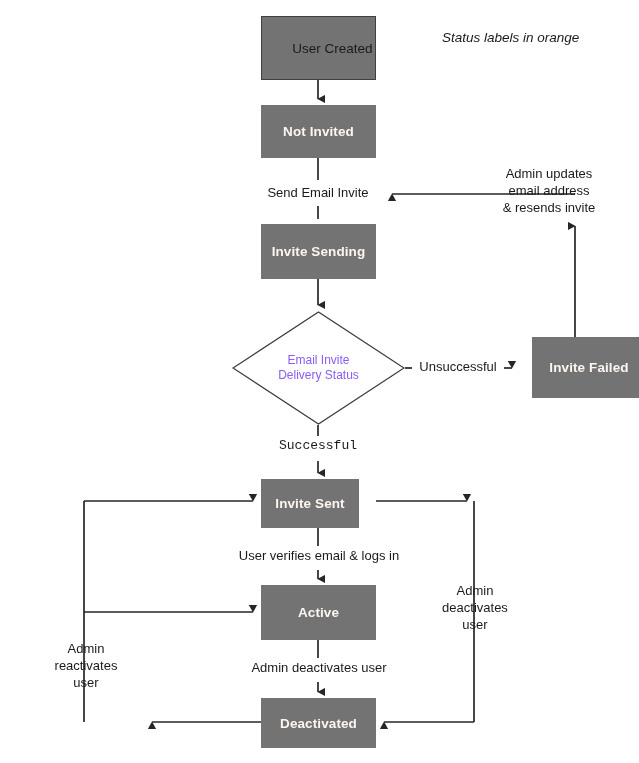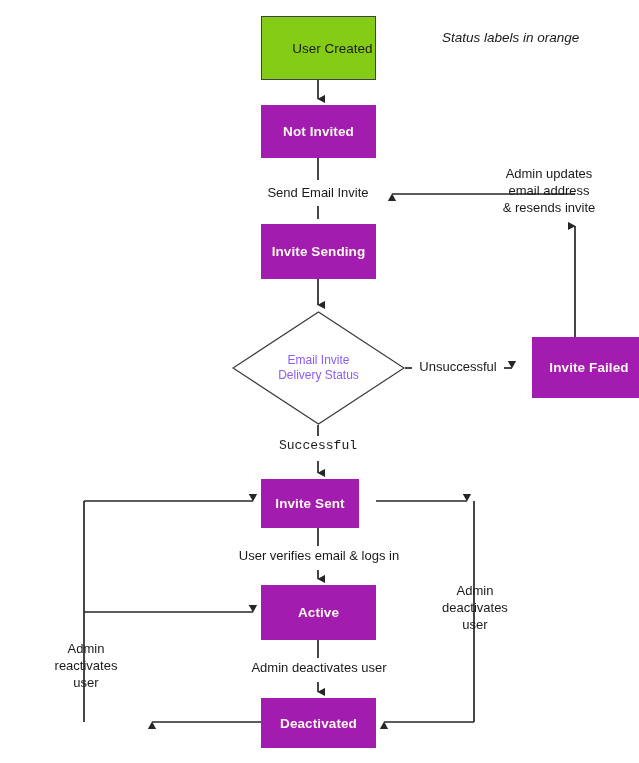--- a/index.html
+++ b/index.html
@@ -23,28 +23,28 @@
     pointer-events: none;
   }
   .node {
     position: absolute;
     display: flex;
     align-items: center;
     justify-content: center;
     text-align: center;
   }
   .node-status {
-    background: #a21caf;
+    background: #737373;
     color: #FDF6F0;
     font-weight: bold;
     font-size: 13.5px;
     letter-spacing: 0.1px;
   }
   .node-start {
-    background: #84cc16;
+    background: #737373;
     border: 1px solid #404040;
     color: #1a1a1a;
     font-size: 13.5px;
     padding-left: 28px;
   }
   .node-decision {
     background: transparent;
     color: #8b5cf6;
     font-size: 12px;
     line-height: 1.22;

